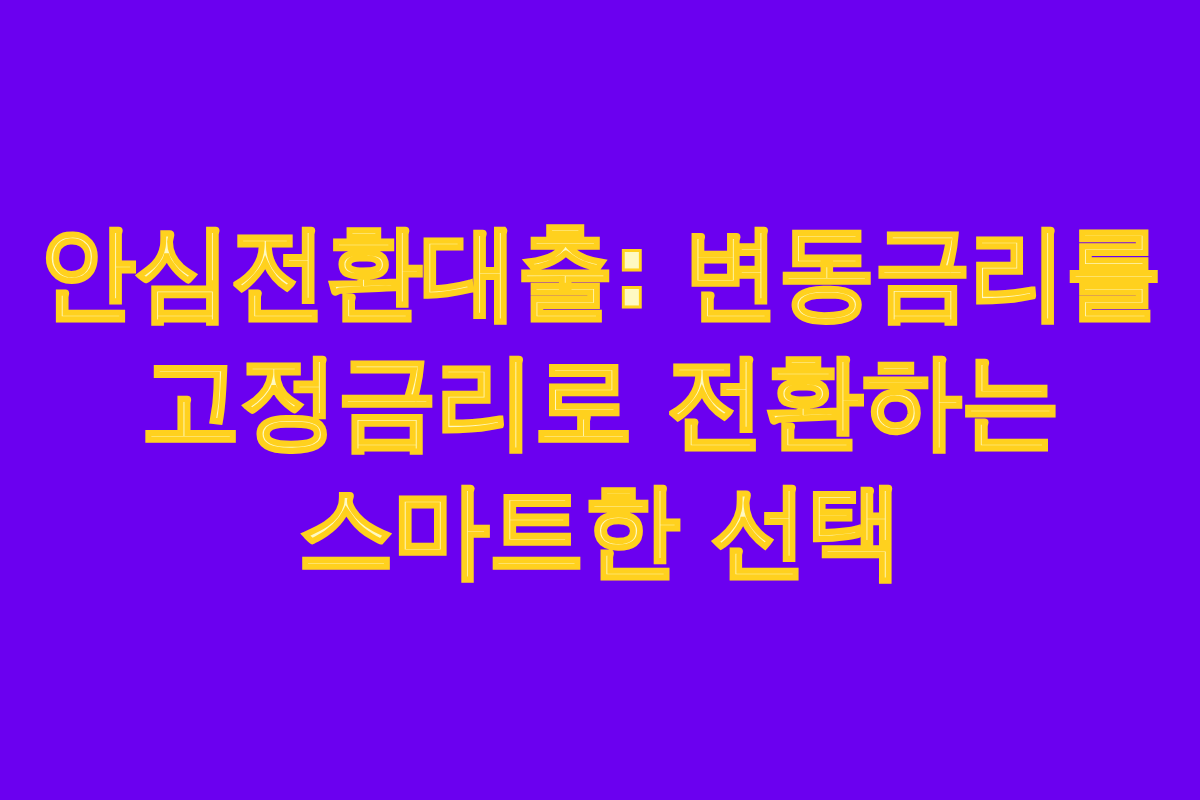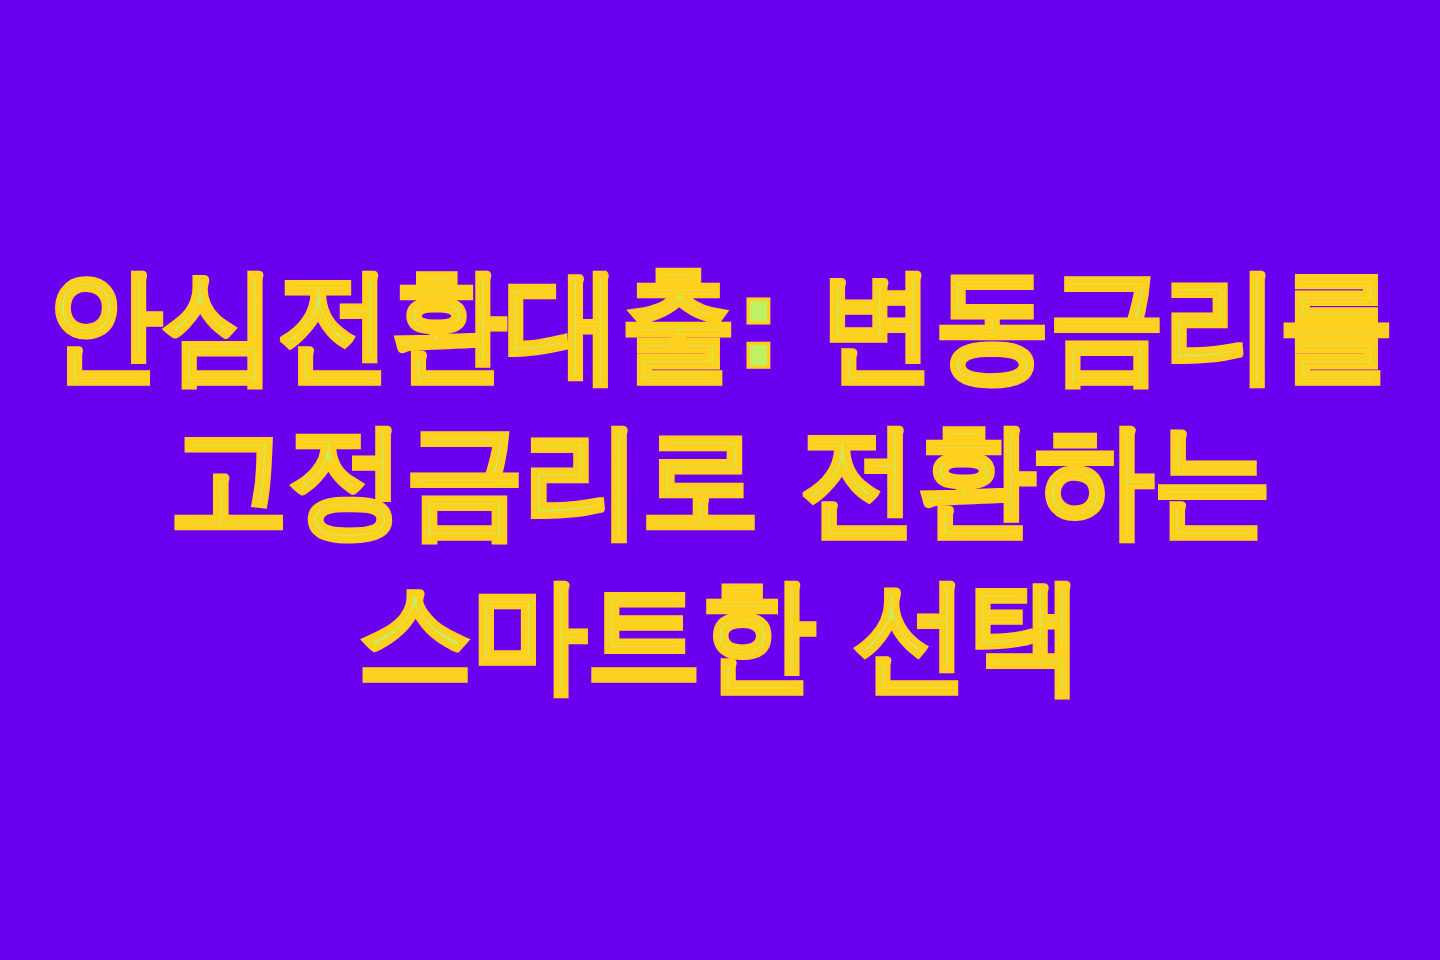--- a/index.html
+++ b/index.html
@@ -46,18 +46,18 @@
 
   
   #headline .line-1 { font-size: 103px; transform: scaleX(1.0); }
   #headline .line-2 { font-size: 103px; }
   #headline .line-3 { font-size: 103px; }
 </style>
 </head>
 <body>
 
 <div id="banner" style="background: rgb(107, 0, 240);">
-  <h1 id="headline" style="color: #bef264; -webkit-text-stroke: 3px rgb(255, 209, 30);">
+  <h1 id="headline" style="color: #fef9c3; -webkit-text-stroke: 3px rgb(255, 209, 30);">
     <span class="line line-1" style="display: block; transform: scaleX(0.937294); transform-origin: center center;">안심전환대출: 변동금리를</span>
     <span class="line line-2" style="display: block; transform: scaleX(0.963416); transform-origin: center center;">고정금리로 전환하는</span>
     <span class="line line-3" style="display: block; transform: scaleX(0.933742); transform-origin: center center;">스마트한 선택</span>
   </h1>
 </div>
 
 </body></html>

